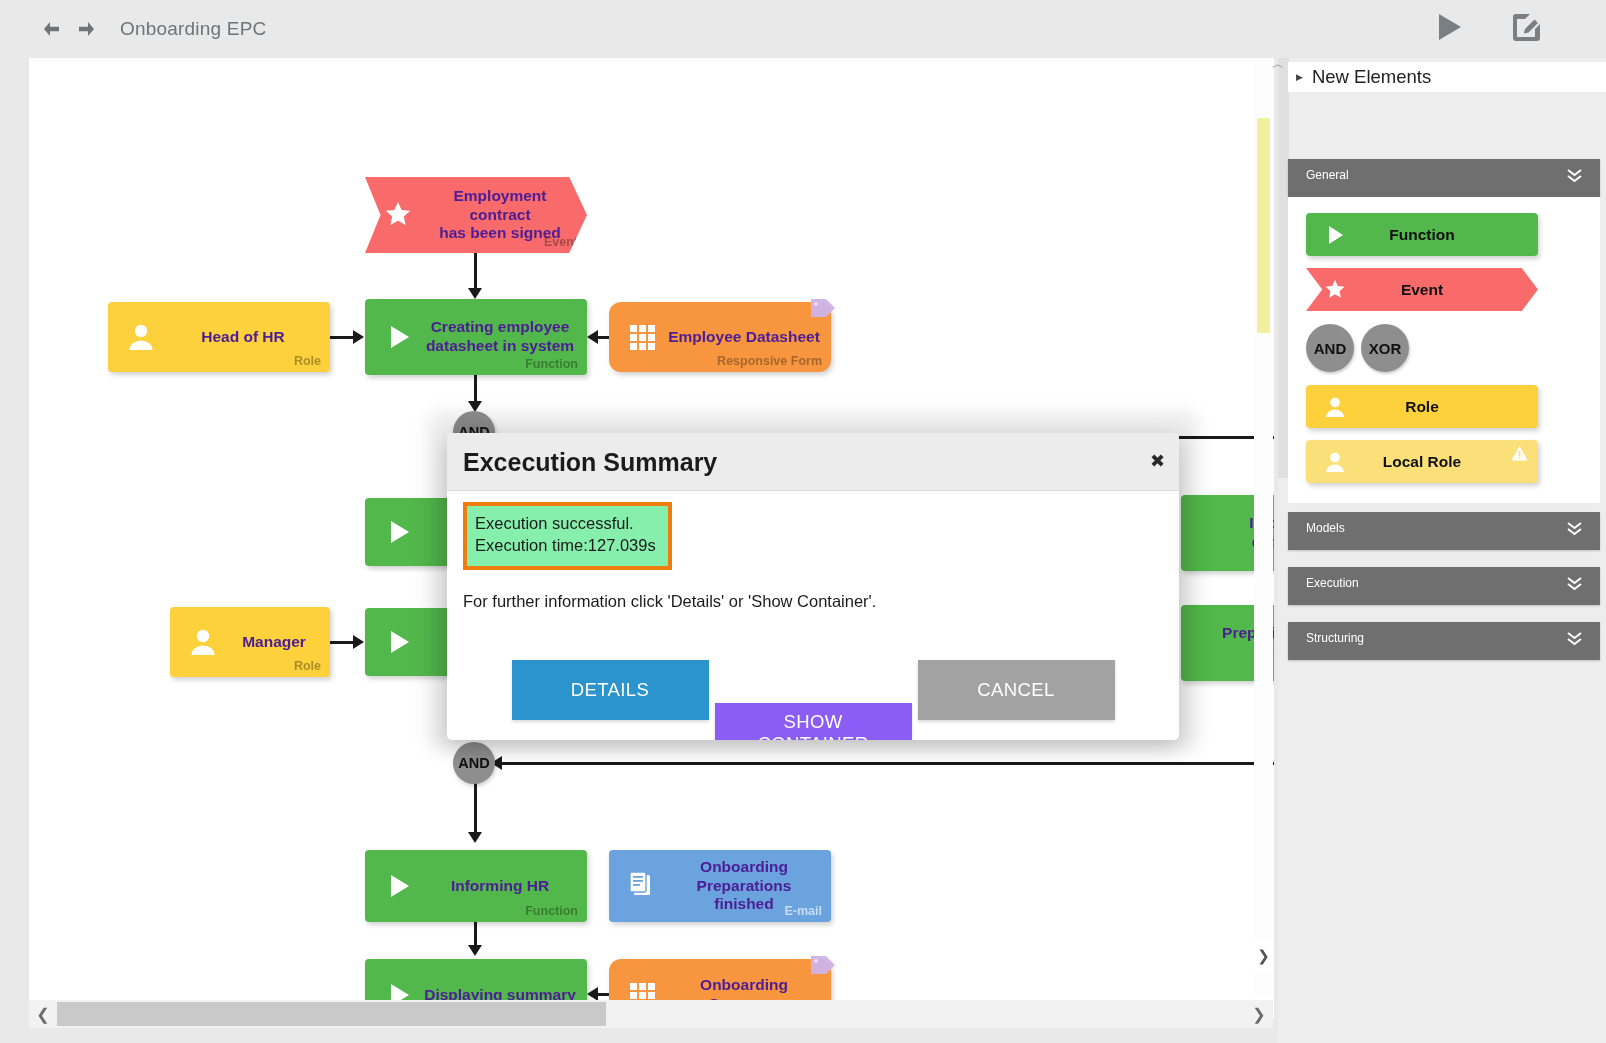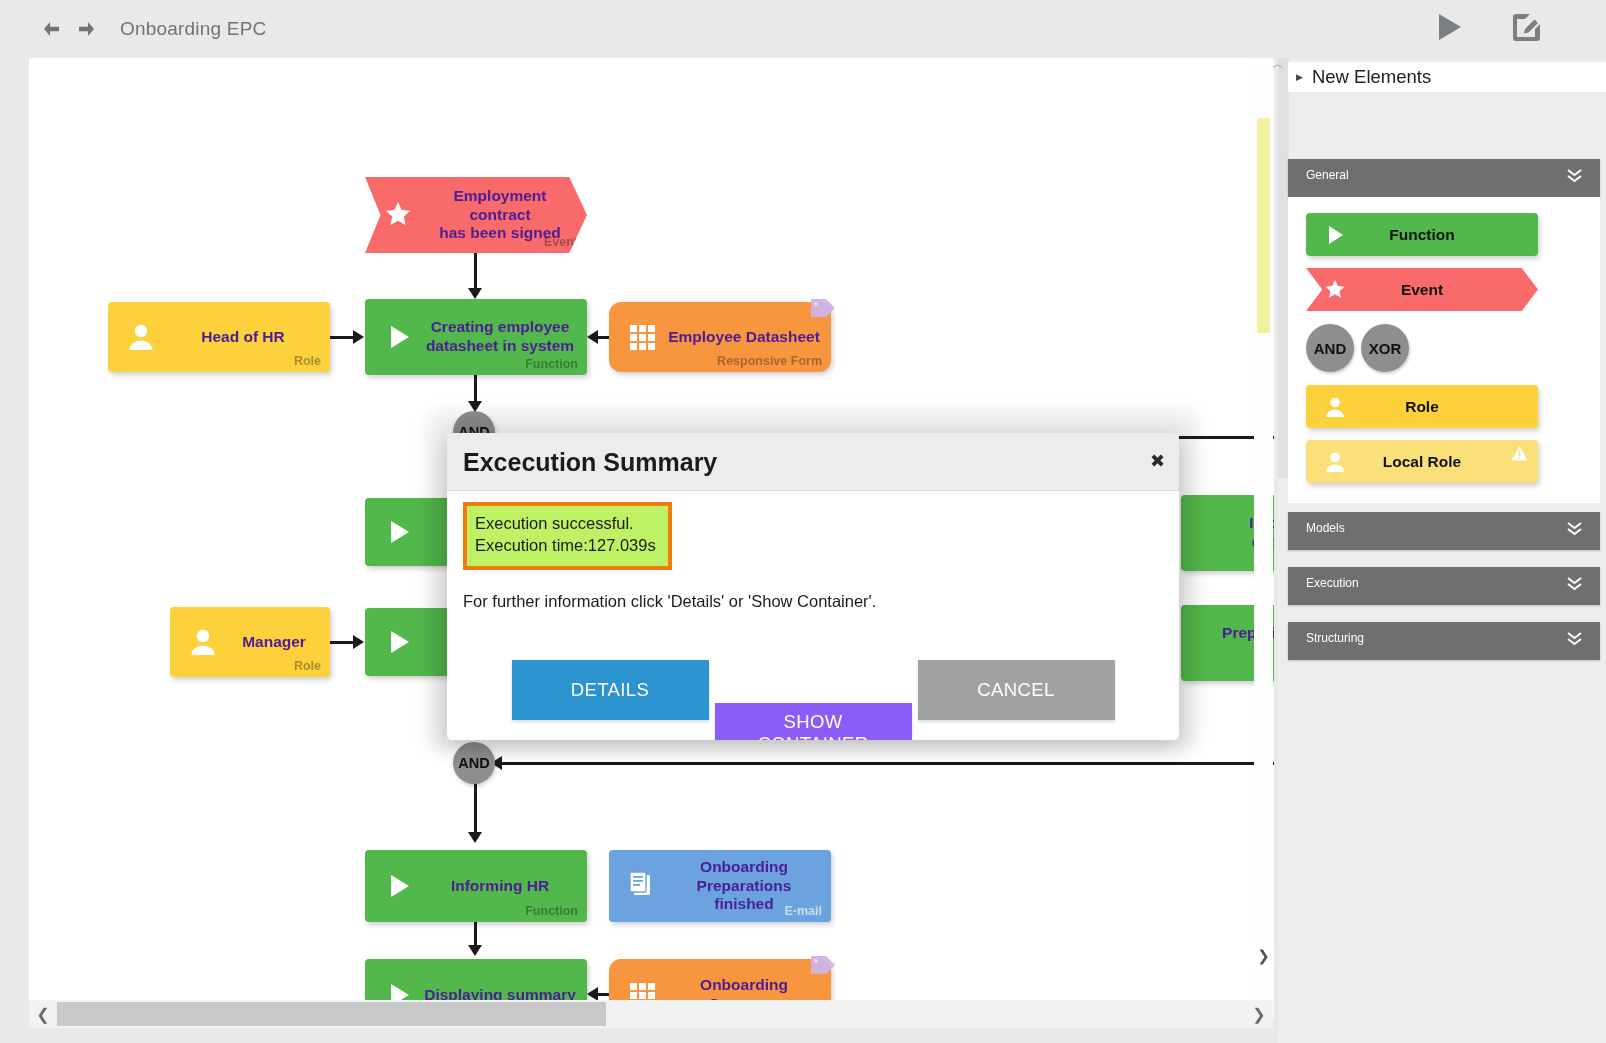--- a/index.html
+++ b/index.html
@@ -140,21 +140,21 @@
     position: absolute; left: 16px; top: 15px;
     font-size: 25px; font-weight: bold; color: #1b1b1b;
   }
   #modal-close {
     position: absolute; right: 14px; top: 19px;
     font-size: 18px; color: #2a2a2a; cursor: pointer; line-height: 1;
   }
   #modal-body { position: relative; padding: 0 16px; }
   #status-box {
     display: inline-block;
-    border: 4px solid #ef7d0b; background: #bef264;
+    border: 4px solid #ef7d0b; background: #86efac;
     padding: 6px 12px 9px 8px; margin-top: 11px;
   }
   #status-box div { font-size: 16.5px; color: #1b1b1b; line-height: 1.35; }
   #modal-hint {
     margin-top: 22px; font-size: 16.5px; color: #1b1b1b;
   }
   #modal-buttons {
     position: absolute; left: 0; top: 227px; width: 732px;
     display: flex; gap: 6px; justify-content: center;
   }

